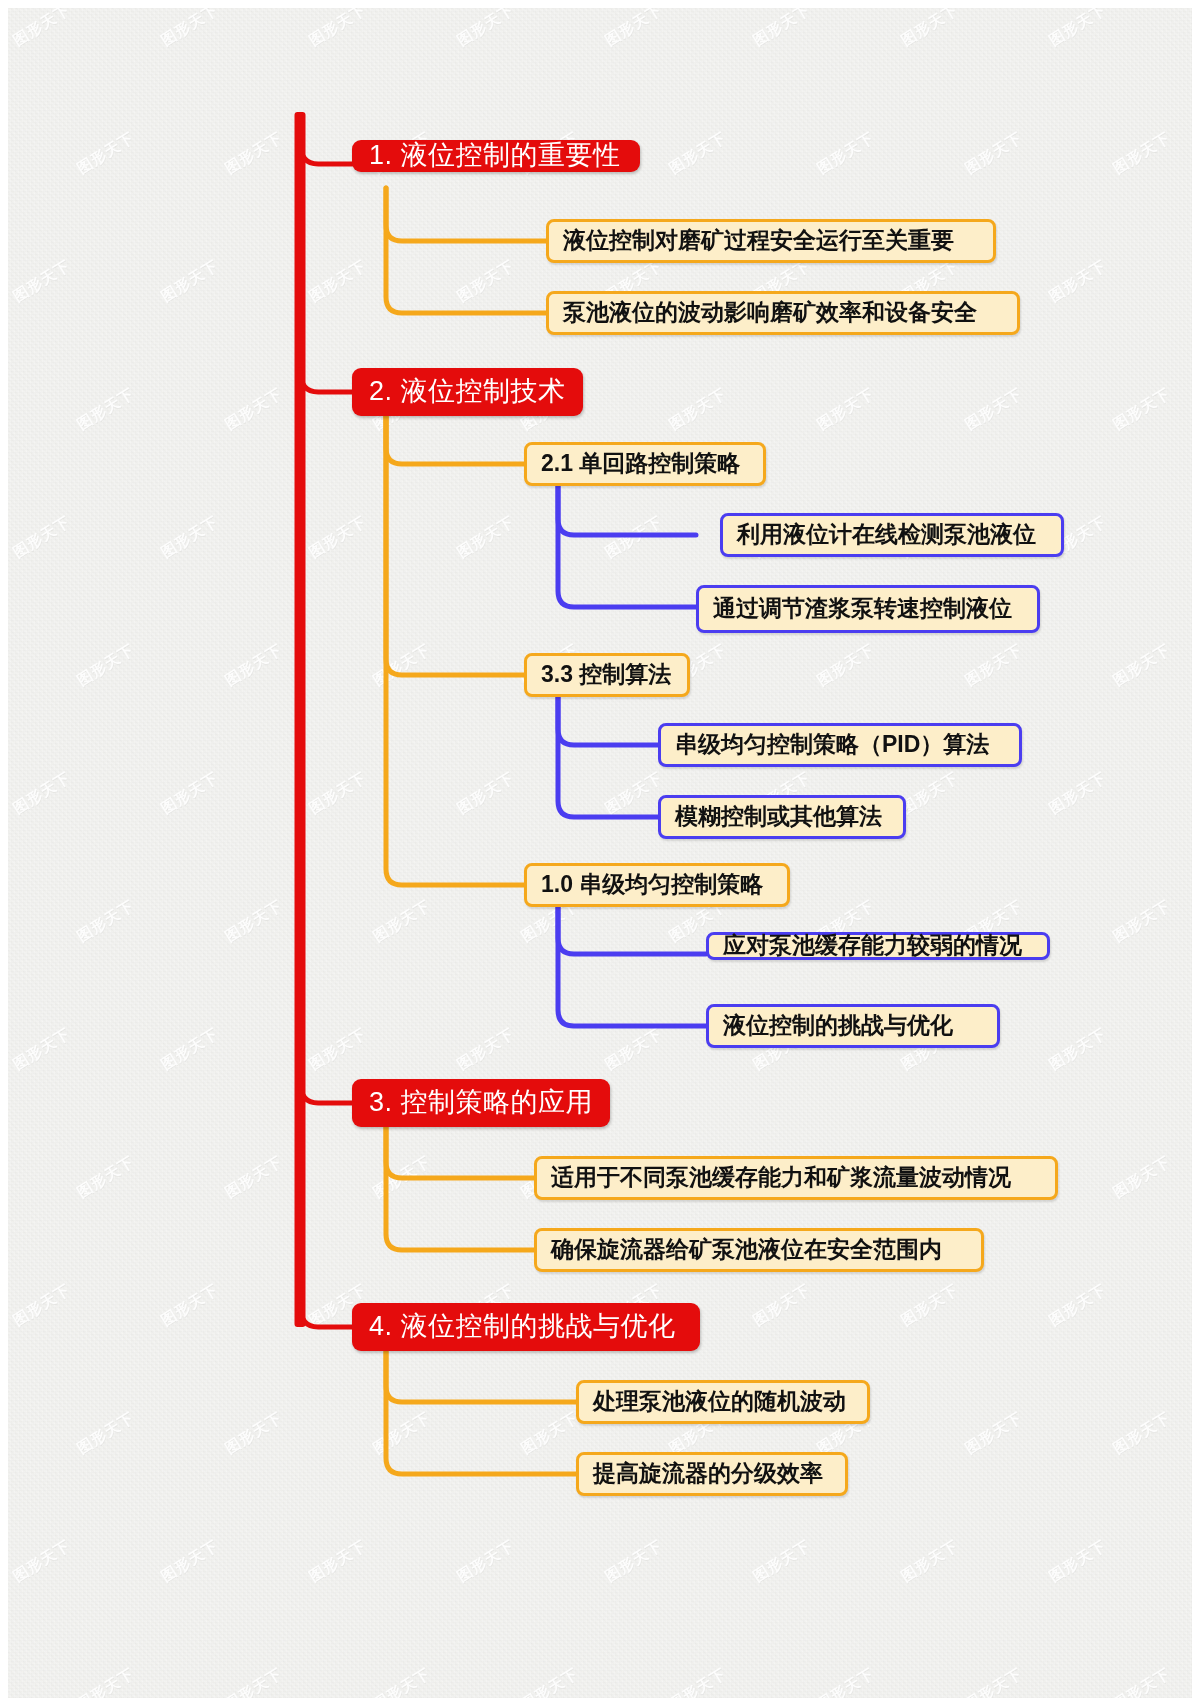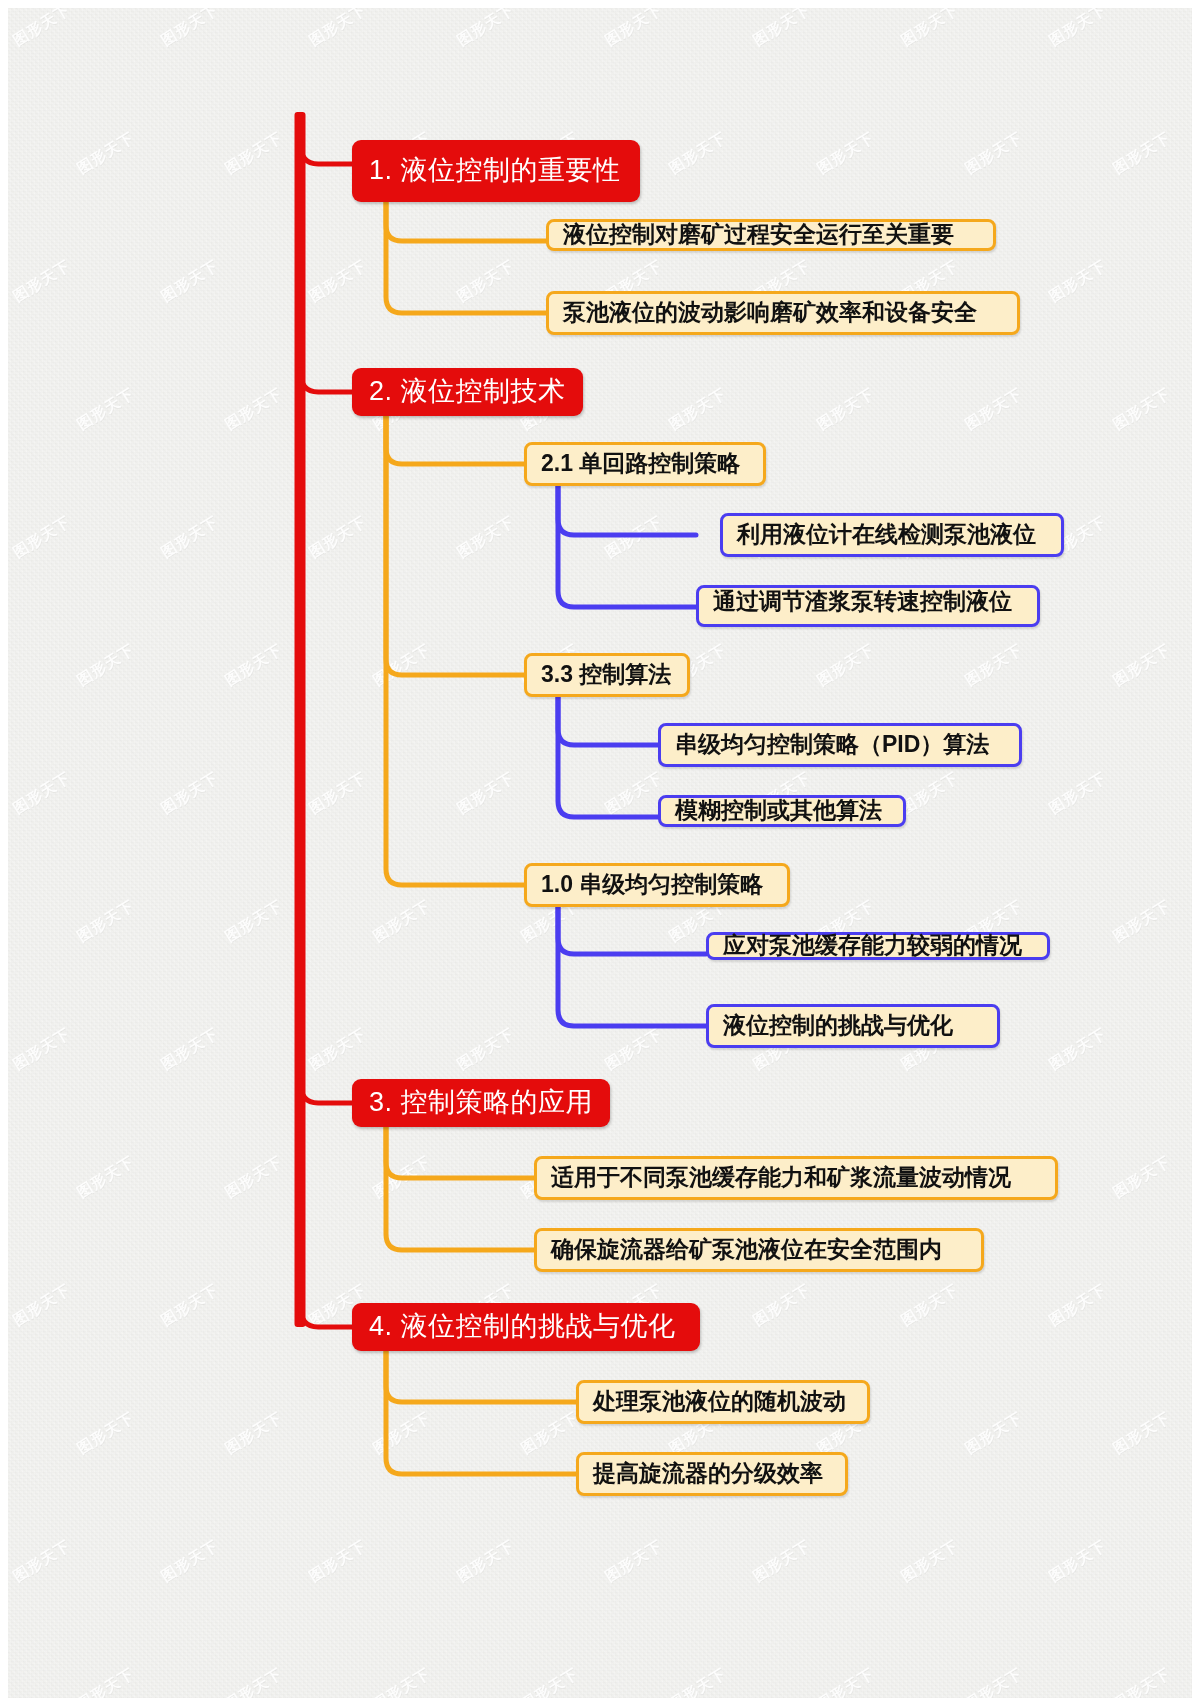--- a/index.html
+++ b/index.html
@@ -268,48 +268,48 @@
       <path d="M 300 1081 Q 300 1103 318.2 1103 L 352 1103" stroke="#e40c0c" stroke-width="5" fill="none" stroke-linecap="round" stroke-linejoin="round"></path>
       <path d="M 386 1127 L 386 1162 Q 386 1178 402 1178 L 534 1178" stroke="#f5a81c" stroke-width="5" fill="none" stroke-linecap="round" stroke-linejoin="round"></path>
       <path d="M 386 1127 L 386 1234 Q 386 1250 402 1250 L 534 1250" stroke="#f5a81c" stroke-width="5" fill="none" stroke-linecap="round" stroke-linejoin="round"></path>
       <path d="M 300 1305 Q 300 1327 318.2 1327 L 352 1327" stroke="#e40c0c" stroke-width="5" fill="none" stroke-linecap="round" stroke-linejoin="round"></path>
       <path d="M 386 1351 L 386 1386 Q 386 1402 402 1402 L 576 1402" stroke="#f5a81c" stroke-width="5" fill="none" stroke-linecap="round" stroke-linejoin="round"></path>
       <path d="M 386 1351 L 386 1458 Q 386 1474 402 1474 L 576 1474" stroke="#f5a81c" stroke-width="5" fill="none" stroke-linecap="round" stroke-linejoin="round"></path>
     </svg>
 
 
   <div id="nodes">
-      <div class="node lvl1" id="node-b1" style="left: 352px; top: 140px; min-width: 288px; height: 62px;">
+      <div class="node lvl1" id="node-b1" style="left: 352px; top: 140px; min-width: 288px; height: 32px;">
         <span>1. 液位控制的重要性</span>
       </div>
-      <div class="node lvl2" id="node-b1c1" style="left: 546px; top: 219px; min-width: 450px; height: 32px;">
+      <div class="node lvl2" id="node-b1c1" style="left: 546px; top: 219px; min-width: 450px; height: 44px;">
         <span>液位控制对磨矿过程安全运行至关重要</span>
       </div>
       <div class="node lvl2" id="node-b1c2" style="left: 546px; top: 291px; min-width: 474px; height: 44px;">
         <span>泵池液位的波动影响磨矿效率和设备安全</span>
       </div>
       <div class="node lvl1" id="node-b2" style="left: 352px; top: 368px; min-width: 230px; height: 48px;">
         <span>2. 液位控制技术</span>
       </div>
       <div class="node lvl2" id="node-b2s1" style="left: 524px; top: 442px; min-width: 242px; height: 44px;">
         <span>2.1 单回路控制策略</span>
       </div>
       <div class="node lvl3" id="node-b2s1c1" style="left: 696px; top: 513px; min-width: 344px; height: 44px; margin-left: 24px;">
         <span>利用液位计在线检测泵池液位</span>
       </div>
-      <div class="node lvl3" id="node-b2s1c2" style="left: 696px; top: 585px; min-width: 344px; height: 42px; align-items: flex-end;">
+      <div class="node lvl3" id="node-b2s1c2" style="left: 696px; top: 585px; min-width: 344px; height: 48px;">
         <span>通过调节渣浆泵转速控制液位</span>
       </div>
       <div class="node lvl2" id="node-b2s2" style="left: 524px; top: 653px; min-width: 166px; height: 44px;">
         <span>3.3 控制算法</span>
       </div>
       <div class="node lvl3" id="node-b2s2c1" style="left: 658px; top: 723px; min-width: 364px; height: 44px;">
         <span>串级均匀控制策略（PID）算法</span>
       </div>
-      <div class="node lvl3" id="node-b2s2c2" style="left: 658px; top: 795px; min-width: 248px; height: 32px;">
+      <div class="node lvl3" id="node-b2s2c2" style="left: 658px; top: 795px; min-width: 248px; height: 44px;">
         <span>模糊控制或其他算法</span>
       </div>
       <div class="node lvl2" id="node-b2s3" style="left: 524px; top: 863px; min-width: 266px; height: 44px;">
         <span>1.0 串级均匀控制策略</span>
       </div>
       <div class="node lvl3" id="node-b2s3c1" style="left: 706px; top: 932px; min-width: 344px; height: 28px;">
         <span>应对泵池缓存能力较弱的情况</span>
       </div>
       <div class="node lvl3" id="node-b2s3c2" style="left: 706px; top: 1004px; min-width: 294px; height: 44px;">
         <span>液位控制的挑战与优化</span>

